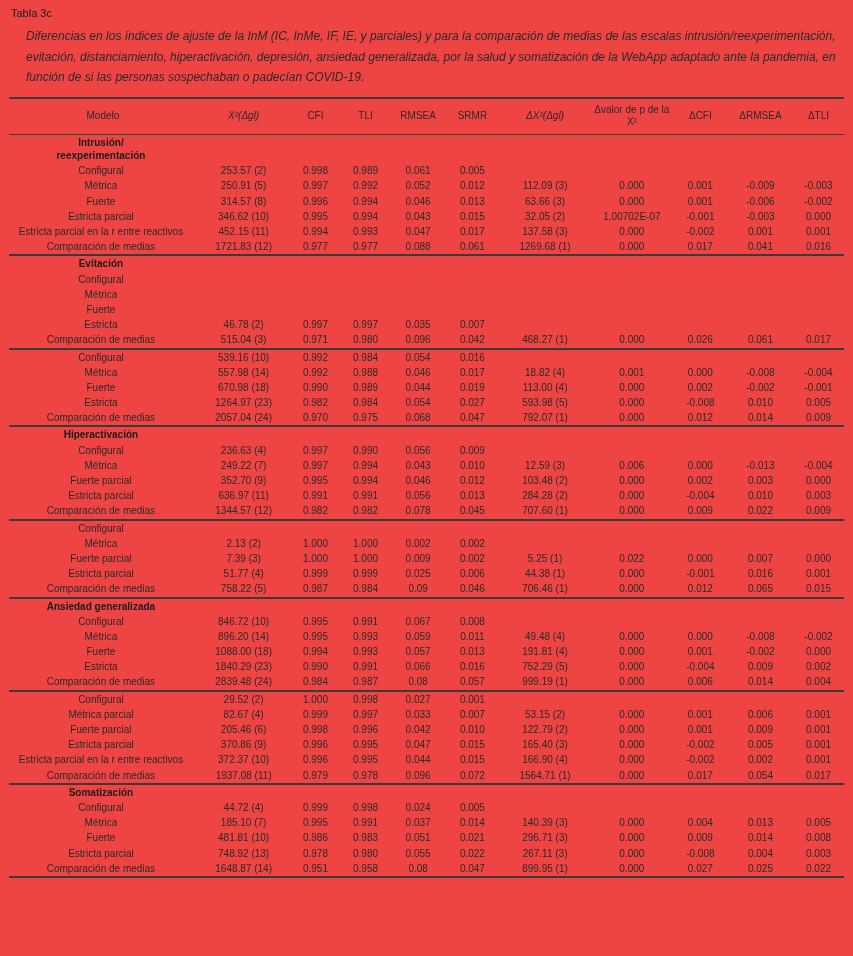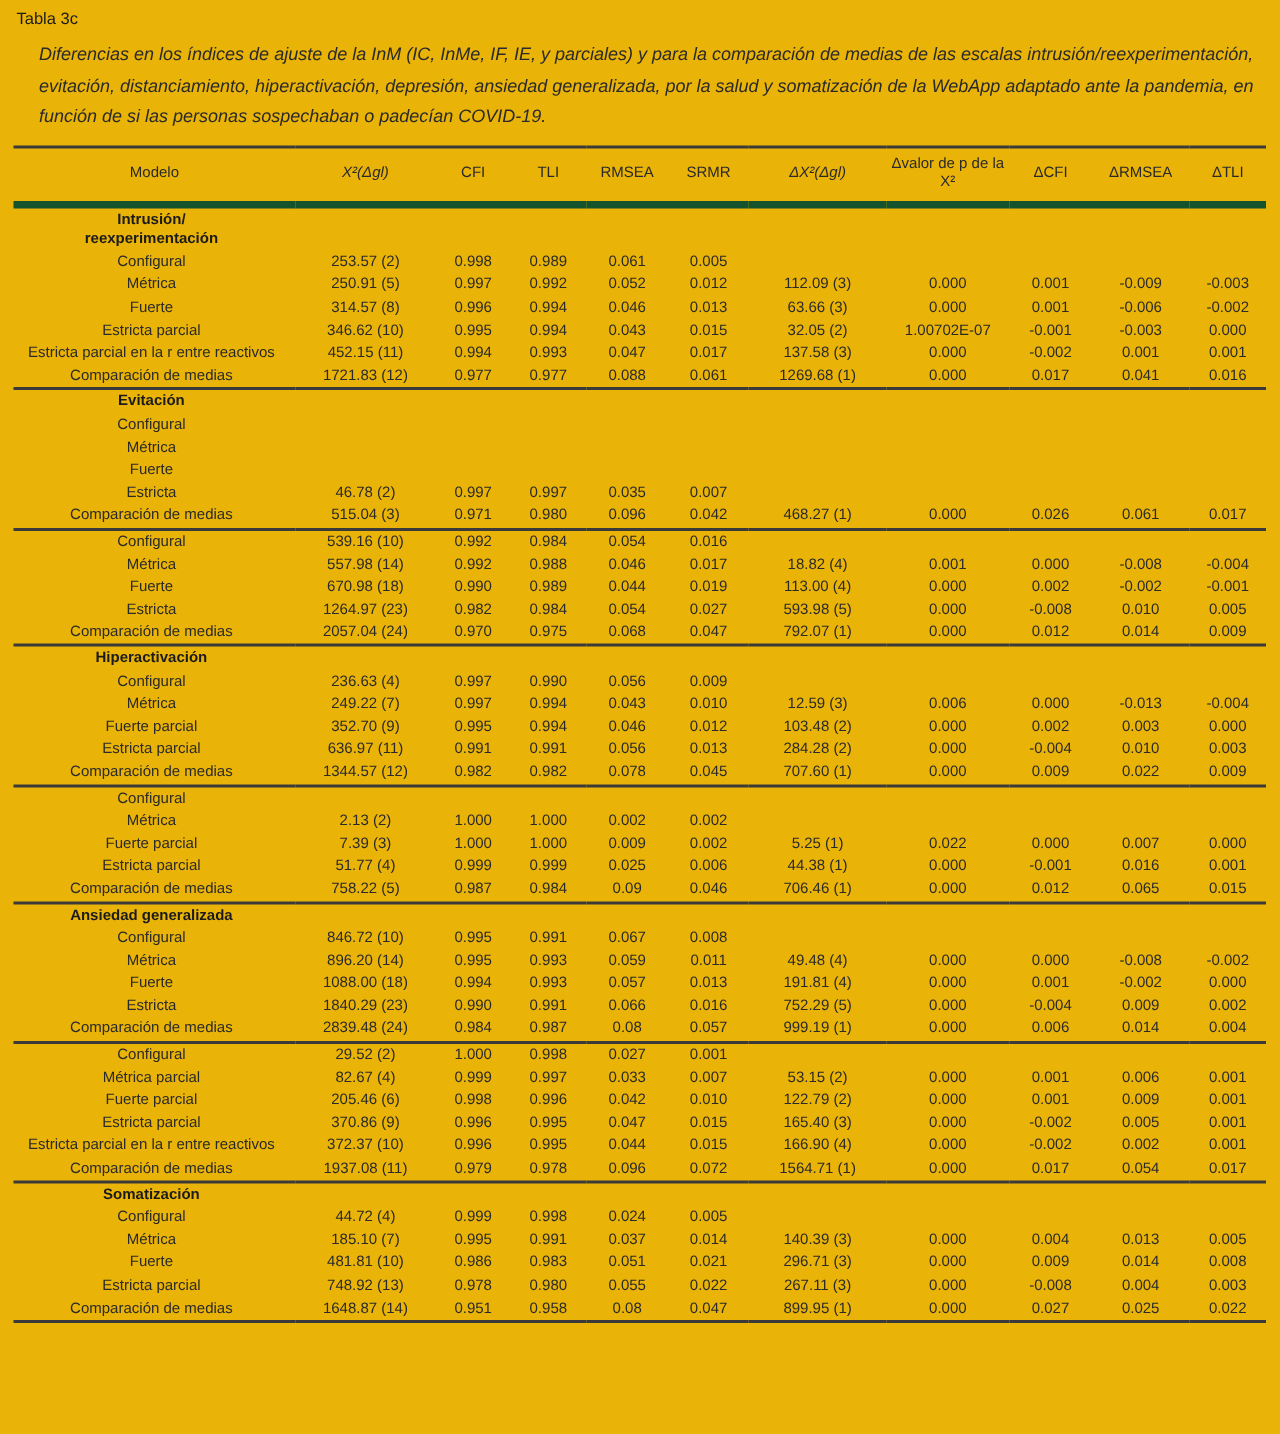--- a/index.html
+++ b/index.html
@@ -1,22 +1,22 @@
 <!DOCTYPE html>
 <html><head>
 <meta charset="utf-8">
 <style>
   html,body { margin:0; padding:0; background:#ffffff; }
   body { font-family:"Liberation Sans", sans-serif; color:#222; }
-  .page { width:853px; min-height:956px; box-sizing:border-box; padding:5px 9px 8px 9px; background:#eab308; }
+  .page { width:853px; min-height:956px; box-sizing:border-box; padding:5px 9px 8px 9px; background:#ef4444; }
   .doc-title { font-size:11px; font-weight:normal; margin:2px 0 7px 2px; color:#1c1c1c; }
   .caption { font-style:italic; font-size:12px; line-height:1.72; margin:0 4px 9px 17px; color:#2a2a2a; }
   table.fit { border-collapse:collapse; width:100%; font-size:10px; table-layout:fixed; color:#2a2a2a; }
   table.fit { border-top:2px solid #3a3a3a; border-bottom:2px solid #3a3a3a; }
-  thead tr { border-bottom:5px solid #14532d; }
+  thead tr { border-bottom:1px solid #14532d; }
   thead th { font-weight:normal; text-align:center; vertical-align:middle; padding:5px 1px; line-height:1.25; font-size:10px; color:#2a2a2a; }
   thead th.col-1, thead th.col-6 { font-style:italic; }
   tbody.section { border-bottom:2px solid #3a3a3a; }
   td { padding:1px 1px; text-align:center; vertical-align:middle; line-height:1.32; word-wrap:break-word; }
   td.row-label { text-align:center; padding-left:2px; padding-right:6px; }
   td.section-label { font-weight:bold; white-space:pre-line; color:#1b1b1b;margin-top:37px; }
 </style>
 </head>
 <body>
 

